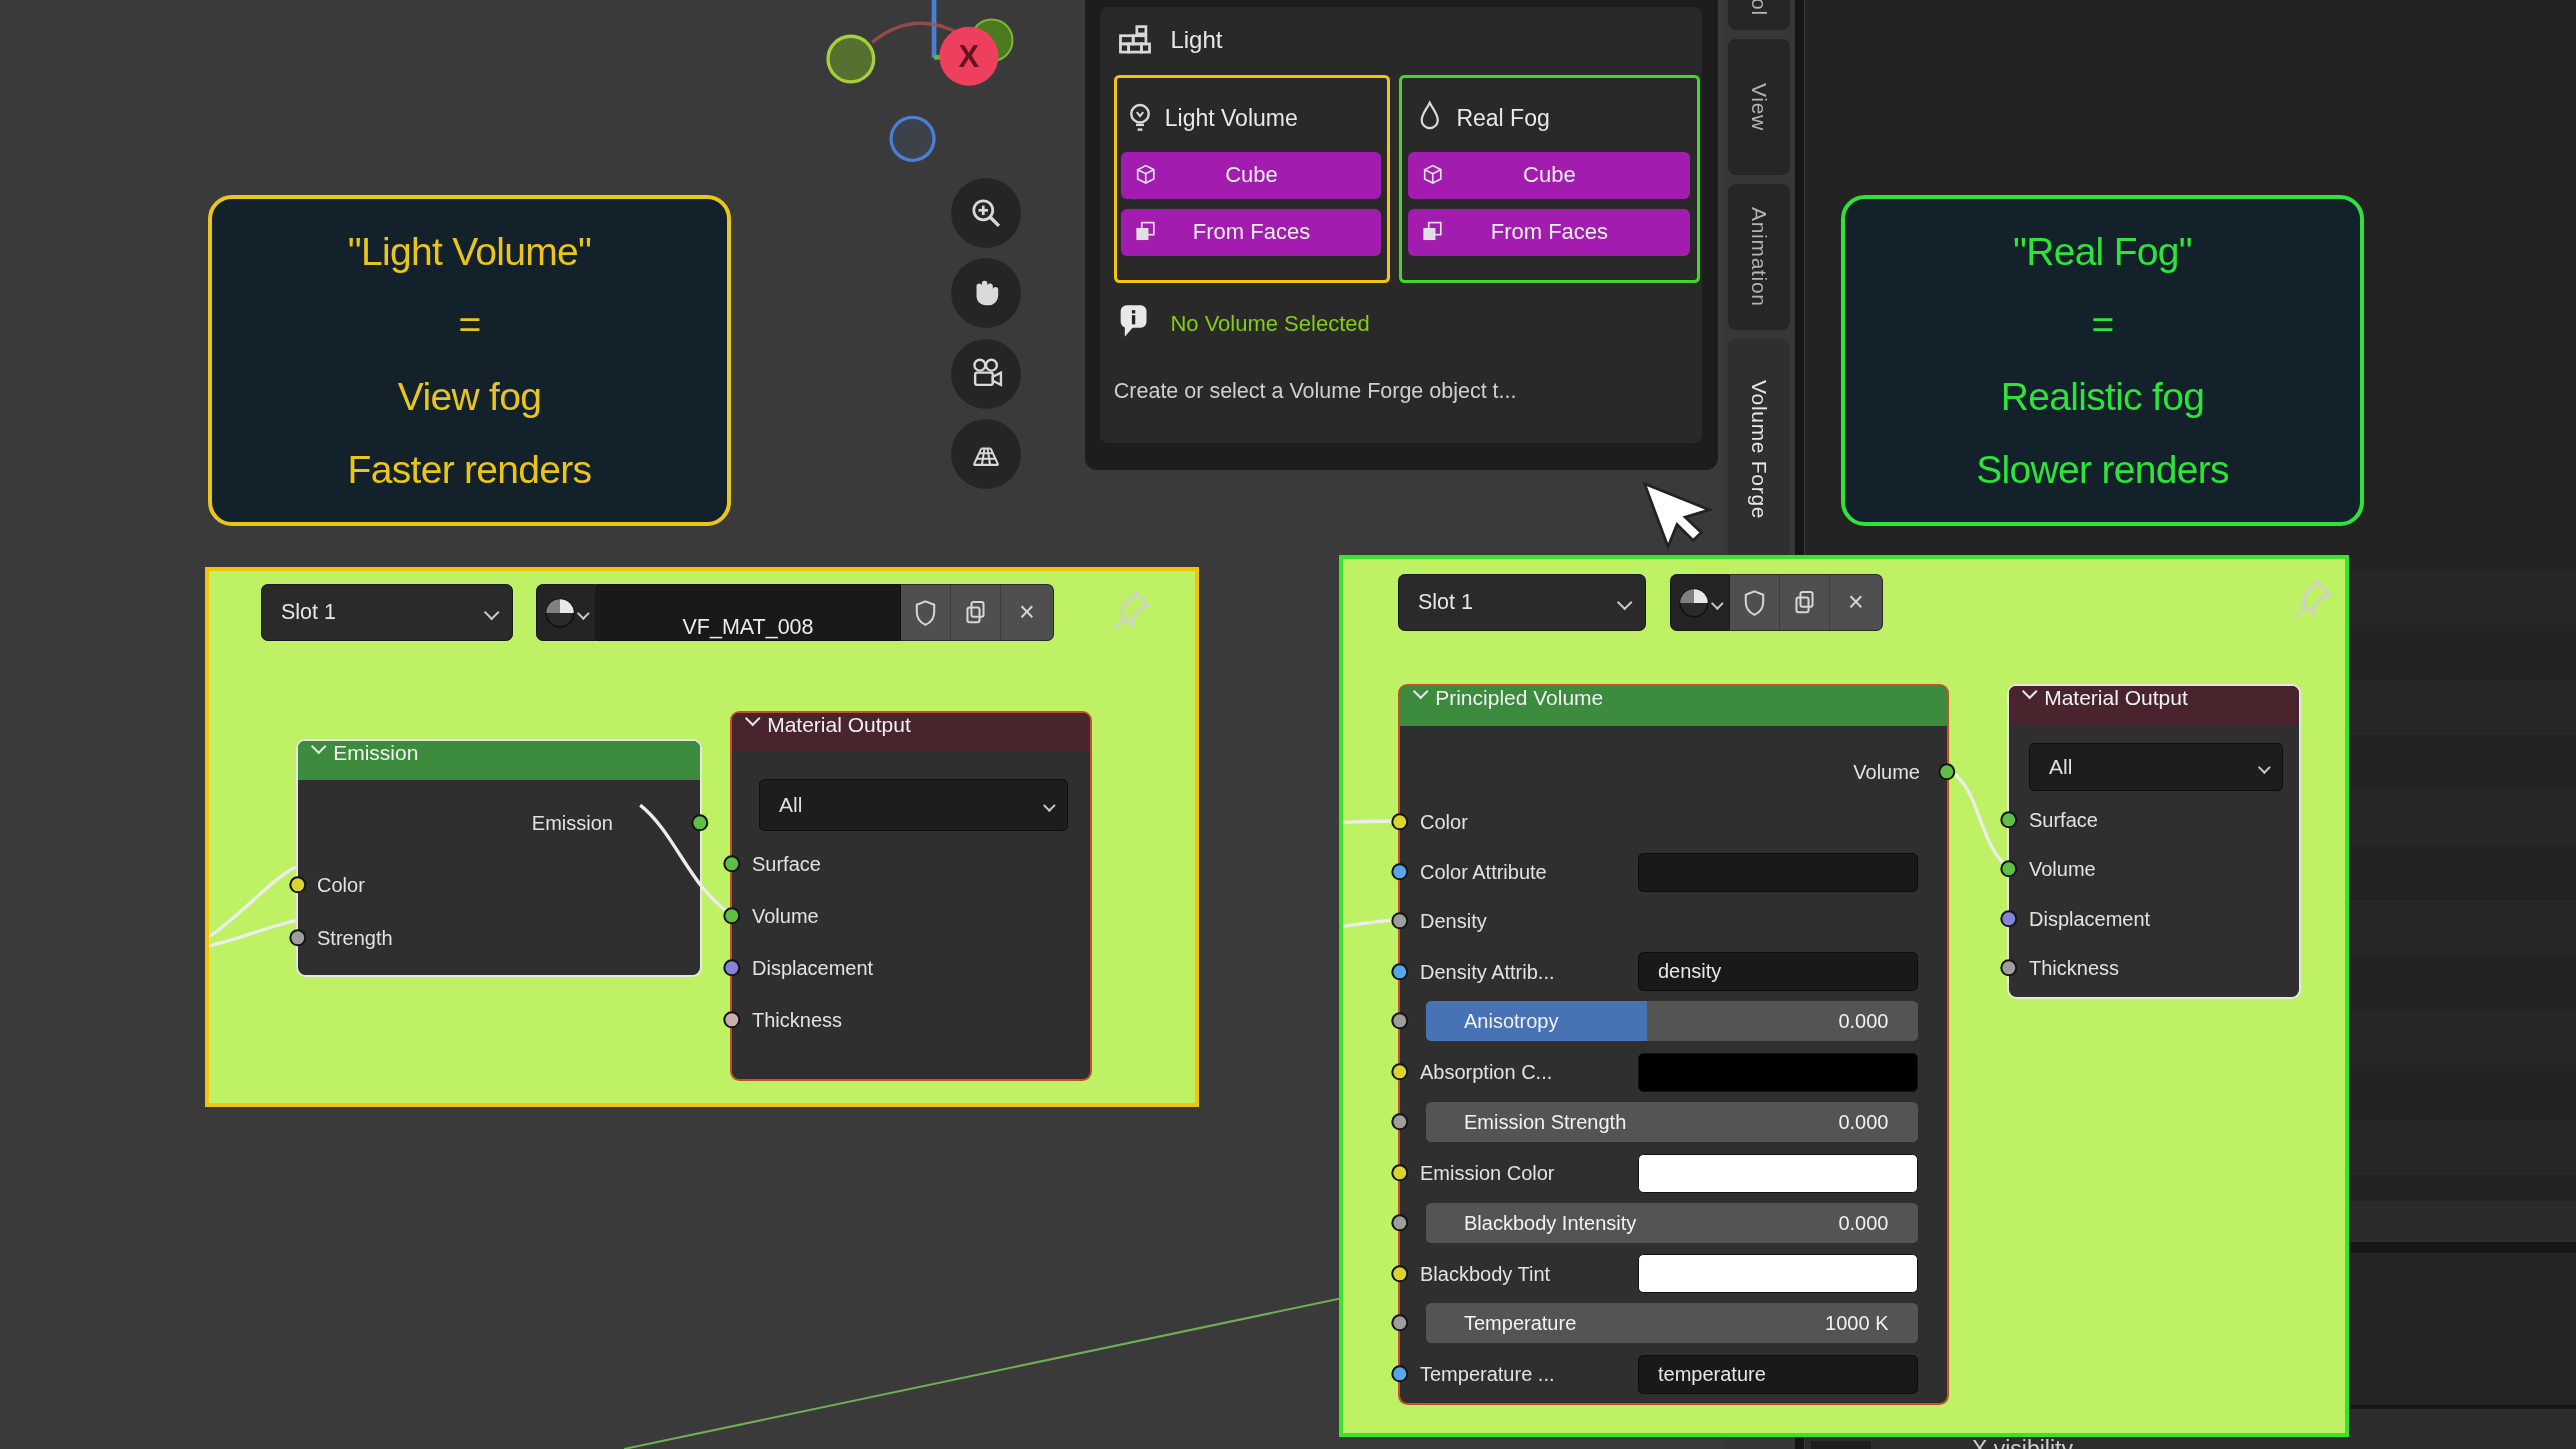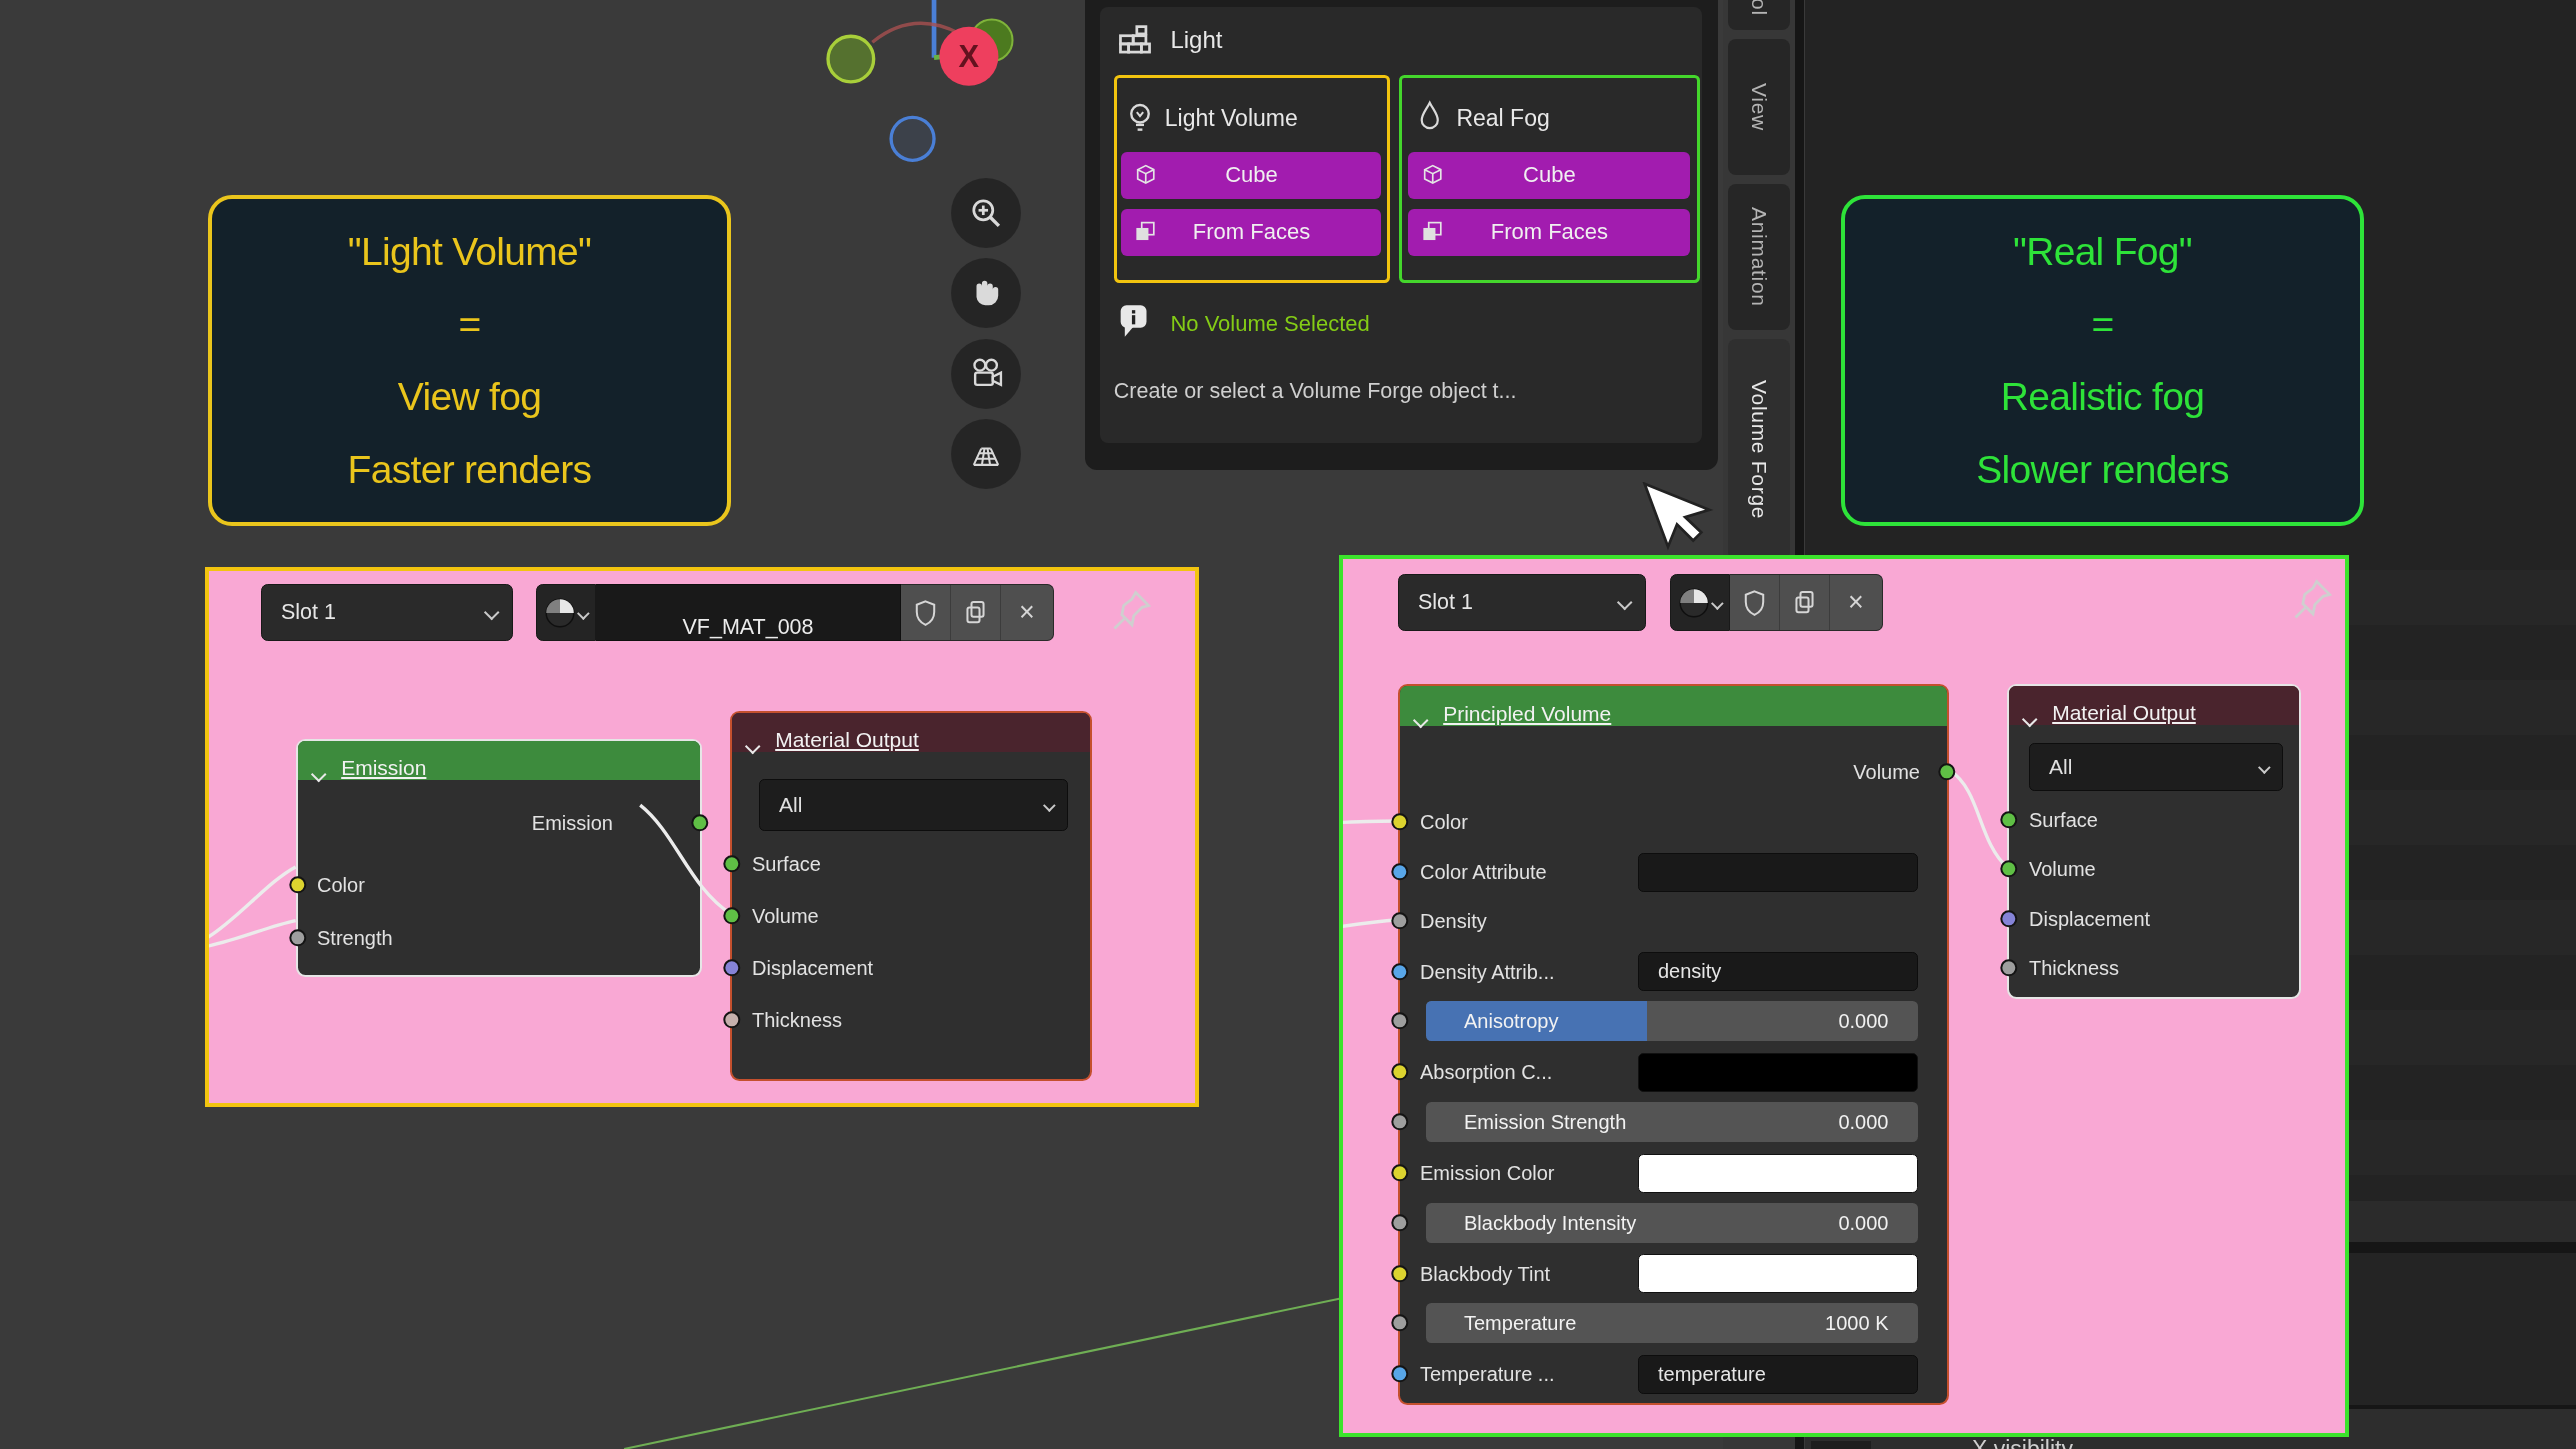--- a/index.html
+++ b/index.html
@@ -34,21 +34,21 @@
         justify-content:center;font-size:22px;color:#f0f0f0;}
   .gbtn svg{position:absolute;left:9.4px;top:50%;transform:translateY(-50%);}
   .statuslab{position:absolute;font-size:22px;color:#84cc16;transform:translateY(-50%);}
   .hint{position:absolute;font-size:21.5px;color:#cfcfcf;}
   
   .callout{width:515px;height:323px;border-radius:24px;background:#13212a;z-index:20;
         display:flex;flex-direction:column;justify-content:space-evenly;align-items:center;
         font-size:39px;letter-spacing:-0.7px;}
   .callout div{line-height:1;}
   
-  .editor{background:#f9a8d4;box-sizing:border-box;z-index:10;}
+  .editor{background:#bef264;box-sizing:border-box;z-index:10;}
   .dd{position:absolute;background:#2a2a2a;border:1.3px solid #191919;border-radius:6.7px;
       display:flex;align-items:center;font-size:21.5px;color:#e6e6e6;box-sizing:border-box;}
   .dd .chev{position:absolute;right:14.8px;}
   .chev{width:9.4px;height:9.4px;border-right:2.7px solid #c9c9c9;border-bottom:2.7px solid #c9c9c9;
         transform:rotate(45deg);display:inline-block;}
   .chev.sm{width:6.7px;height:6.7px;border-width:2px;}
   .matwidget{position:absolute;height:57px;display:flex;z-index:5;}
   .spherebtn{width:60px;background:#242424;border:1.3px solid #191919;border-radius:6.7px 0 0 6.7px;
         display:flex;align-items:center;justify-content:center;gap:2.7px;box-sizing:border-box;}
   .namefield{background:#191919;border:1.3px solid #0f0f0f;border-left:none;display:flex;
@@ -56,22 +56,22 @@
   .wgroup{display:flex;background:#4f4f4f;border:1.3px solid #2a2a2a;border-left:none;
         border-radius:0 6.7px 6.7px 0;box-sizing:border-box;}
   .wcell{display:flex;align-items:center;justify-content:center;border-left:1.3px solid #3c3c3c;}
   .wcell:first-child{border-left:none;}
   .xcell{font-size:27px;color:#d6d6d6;}
   .pin{position:absolute;}
   .node{position:absolute;background:#2f2f2f;border-radius:9.4px;box-sizing:border-box;}
   .node.active{border:2.7px solid #c4502e;}
   .node.selected{border:2.7px solid #e6e6e6;}
   .nhead{position:absolute;left:0;top:0;width:100%;height:39px;border-radius:6.7px 6.7px 0 0;
-        display:flex;align-items:flex-end;gap:17px;padding:0 14.8px;box-sizing:border-box;
-        font-size:21px;color:#f2f2f2;text-decoration:underline;}
+        display:flex;align-items:flex-start;gap:9px;padding:0 14.8px;box-sizing:border-box;
+        font-size:21px;color:#f2f2f2;}
   .nhead .chev{border-color:#e8e8e8;}
   .nlabel{position:absolute;font-size:20px;color:#e2e2e2;transform:translateY(-50%);white-space:nowrap;}
   .nlabel.right{transform:translate(-100%,-50%);}
   .sock{position:absolute;width:17.4px;height:17.4px;border:2px solid #141414;border-radius:50%;
         transform:translate(-50%,-50%);z-index:6;box-sizing:border-box;}
   .s-green{background:#5fbf45;} .s-yellow{background:#dcd32f;} .s-gray{background:#9e9e9e;}
   .s-blue{background:#58a6e8;} .s-purple{background:#8583d7;} .s-pink{background:#c5b0ac;}
   .nfield{position:absolute;background:#191919;border:1.3px solid #0d0d0d;border-radius:5.4px;
         display:flex;align-items:center;font-size:20px;color:#e6e6e6;padding-left:19px;box-sizing:border-box;}
   .swatch{position:absolute;border-radius:5.4px;border:1.3px solid #111;box-sizing:border-box;}

